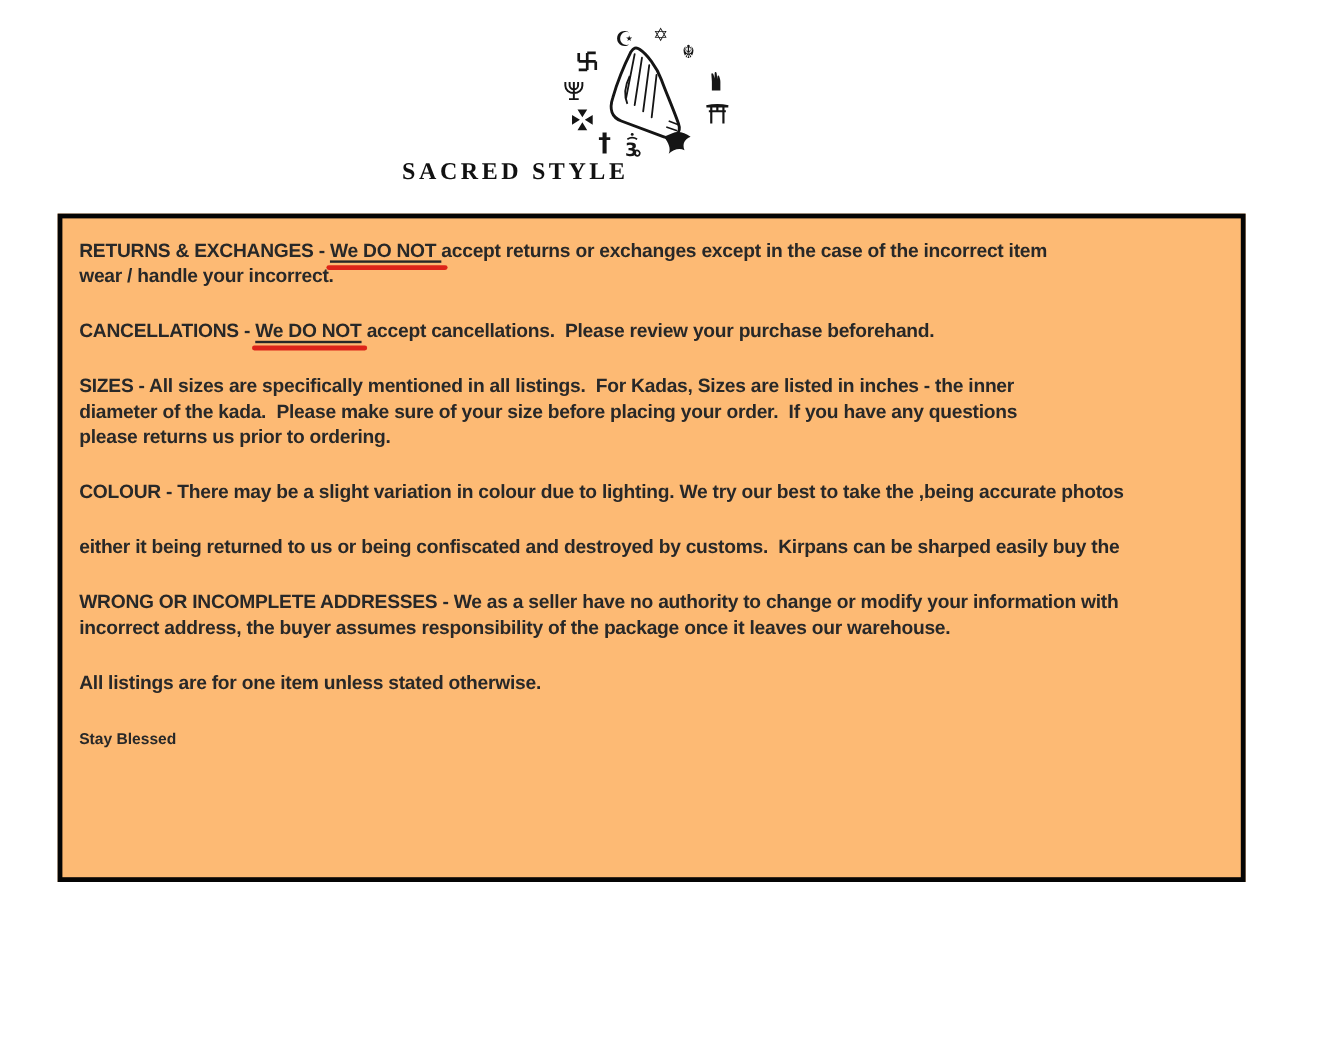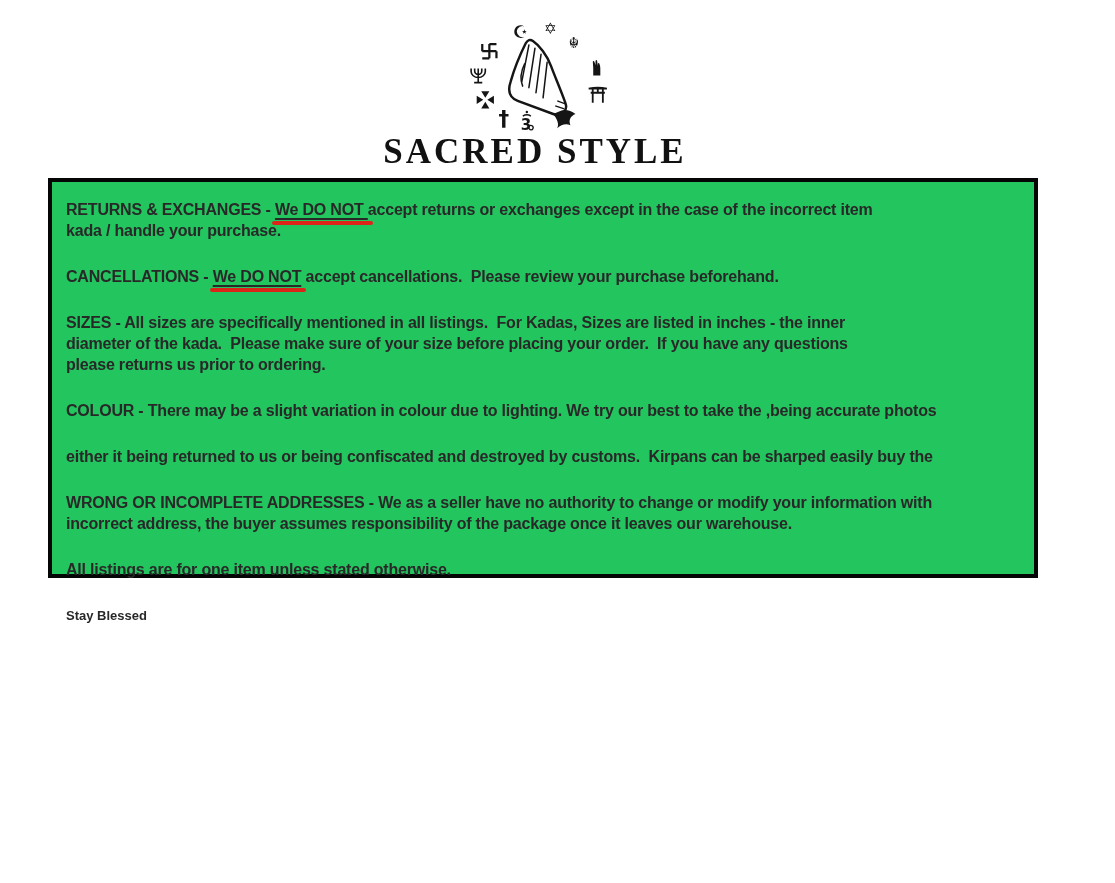--- a/index.html
+++ b/index.html
@@ -10,34 +10,33 @@
   html,body{margin:0;padding:0;background:#ffffff;}
   body{
     width:1115px;height:883px;position:relative;overflow:hidden;
     font-family:"Liberation Sans", sans-serif;
   }
   .brand-logo{
     position:absolute;left:462px;top:16px;width:152px;height:118px;
   }
   .brand-name{
     position:absolute;top:132px;left:335px;width:400px;
-    text-align:center;
     font-family:"Liberation Serif", serif;
     font-weight:bold;
-    font-size:35px;
+    font-size:20px;
     letter-spacing:3px;
     color:#111;
     white-space:nowrap;
   }
   .policy-box{
     position:absolute;left:48px;top:178px;
     box-sizing:border-box;
-    width:990px;height:400px;
+    width:990px;height:557px;
     border:4px solid var(--border);
-    background:#22c55e;
+    background:#fdba74;
     padding:17px 4px 14px 14px;
   }
   .para{
     margin:0 0 25px 0;
     font-weight:bold;
     font-size:16px;
     line-height:21px;
     letter-spacing:-0.2px;
     color:var(--ink);
   }
@@ -107,21 +106,21 @@
       <path d="M90,96 C94,101 96,106 94,110 C98,106 103,105 107,107 C105,102 107,98 112,96 C107,92 101,91 97,93 Z" fill="#151515"></path>
     </g>
   </svg>
 </div>
 
 <div class="brand-name">SACRED STYLE</div>
 
 <section class="policy-box" id="policy-box">
     <div class="para">
       <div class="line"><span>RETURNS &amp; EXCHANGES - </span><span class="red-underline">We DO NOT </span><span>accept returns or exchanges except in the case of the incorrect item</span></div>
-      <div class="line"><span>kada / handle your purchase.</span></div>
+      <div class="line"><span>wear / handle your incorrect.</span></div>
     </div>
     <div class="para">
       <div class="line"><span>CANCELLATIONS - </span><span class="red-underline">We DO NOT</span><span> accept cancellations.  Please review your purchase beforehand.</span></div>
     </div>
     <div class="para">
       <div class="line"><span>SIZES - All sizes are specifically mentioned in all listings.  For Kadas, Sizes are listed in inches - the inner</span></div>
       <div class="line"><span>diameter of the kada.  Please make sure of your size before placing your order.  If you have any questions</span></div>
       <div class="line"><span>please returns us prior to ordering.</span></div>
     </div>
     <div class="para">

